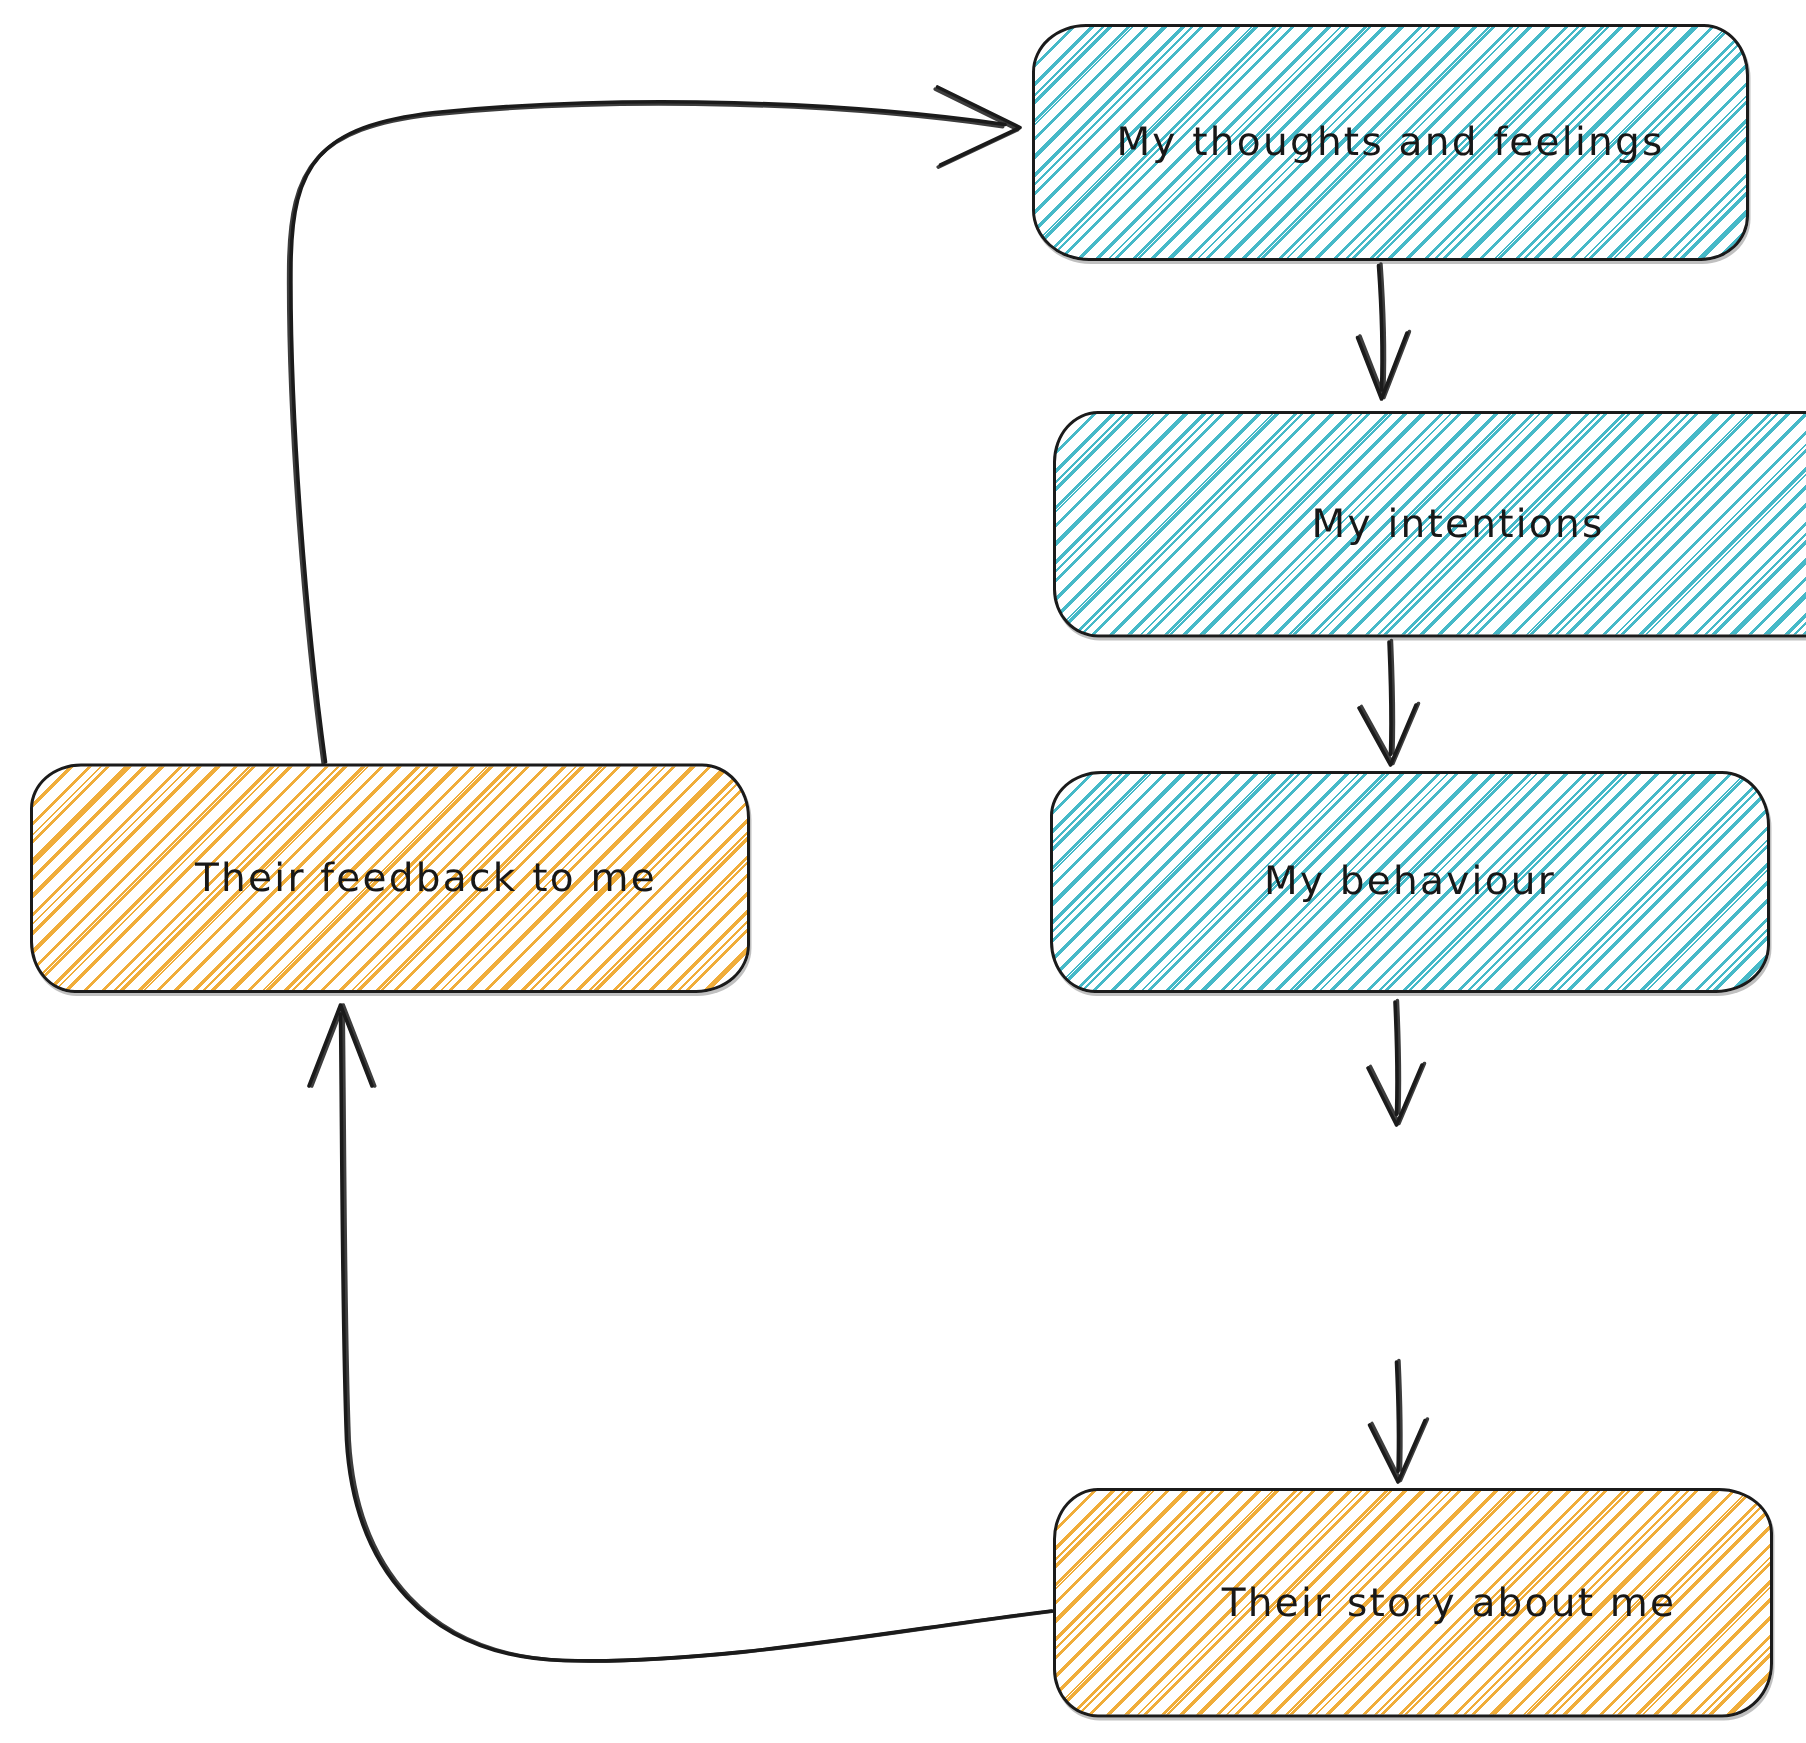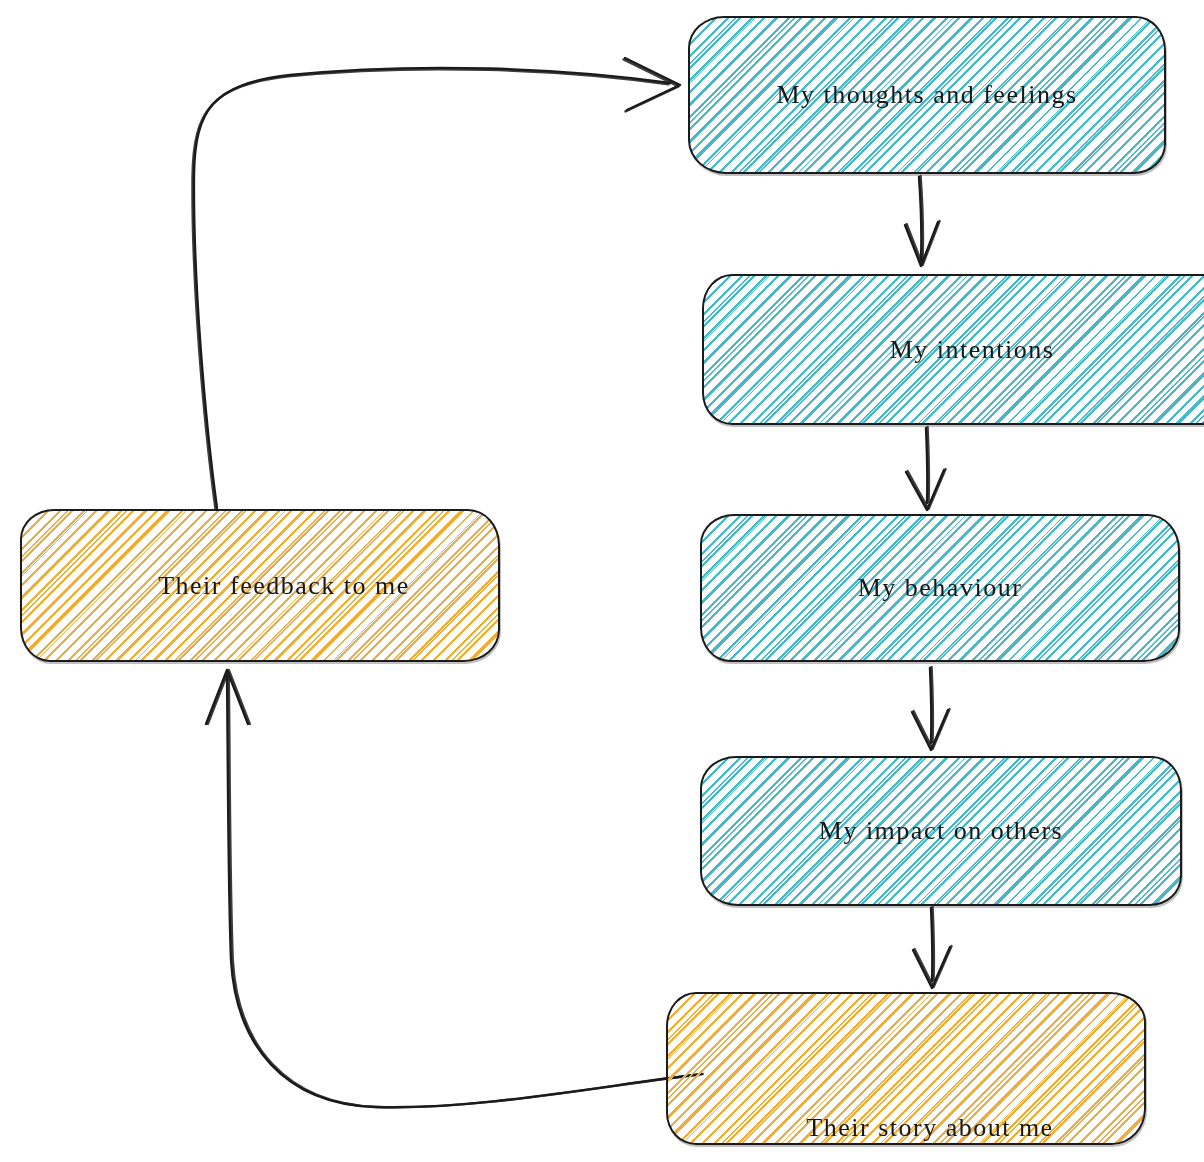--- a/index.html
+++ b/index.html
@@ -22,41 +22,40 @@
   .node{
     position:absolute;
     display:flex;align-items:center;justify-content:center;
     border:2.4px solid var(--ink);
     box-sizing:border-box;
     font-size:26px;
     letter-spacing:1.5px;
     color:#181818;
     text-align:center;
     box-shadow:1px 2px 0 rgba(27,27,27,.28);
-    font-family:Liberation Serif, serif;
   }
   .node--teal{
     background-image:
       repeating-linear-gradient(135deg, var(--teal-hatch) 0px, var(--teal-hatch) 2.1px, transparent 2.1px, transparent 8.6px),
       repeating-linear-gradient(135deg, transparent 0px, transparent 3.4px, var(--teal-hatch) 3.4px, var(--teal-hatch) 4.6px, transparent 4.6px, transparent 14px);
   }
   .node--yellow{
     background-image:
       repeating-linear-gradient(135deg, var(--yellow-hatch) 0px, var(--yellow-hatch) 2.1px, transparent 2.1px, transparent 8.6px),
       repeating-linear-gradient(135deg, transparent 0px, transparent 3.4px, var(--yellow-hatch) 3.4px, var(--yellow-hatch) 4.6px, transparent 4.6px, transparent 14px);
     padding-left: 48px;
   }
   .r1{border-radius:36px 30px 32px 38px / 32px 34px 30px 34px;}
   .r2{border-radius:30px 36px 34px 30px / 34px 30px 36px 32px;}
   .r3{border-radius:34px 32px 36px 30px / 30px 36px 32px 34px;}
   .n-thoughts {left:688px; top:16px;  width:478px; height:158px;}
   .n-intentions{left:702px; top:274px; width:540px; height:151px;}
   .n-behaviour{left:700px; top:514px; width:480px; height:148px;}
   .n-impact   {left:700px; top:756px; width:482px; height:150px;}
-  .n-story    {left:666px; top:992px; width:480px; height:153px;align-items:flex-end;}
+  .n-story    {left:702px; top:992px; width:480px; height:153px;}
   .n-feedback {left:20px;  top:509px; width:480px; height:153px;}
   .node-label{pointer-events:none;}
 </style>
 </head>
 <body>
 
 <div class="canvas">
 
   <svg class="arrow-layer" viewBox="0 0 1204 1162" xmlns="http://www.w3.org/2000/svg">
 
@@ -84,23 +83,20 @@
   </div>
 
   <div class="node node--teal r2 n-intentions">
     <span class="node-label">My intentions</span>
   </div>
 
   <div class="node node--teal r3 n-behaviour">
     <span class="node-label">My behaviour</span>
   </div>
 
-  <div class="node node--teal r1 n-impact">
-    <span class="node-label">My impact on others</span>
-  </div>
 
   <div class="node node--yellow r2 n-story">
     <span class="node-label">Their story about me</span>
   </div>
 
   <div class="node node--yellow r3 n-feedback">
     <span class="node-label">Their feedback to me</span>
   </div>
 
 </div>

